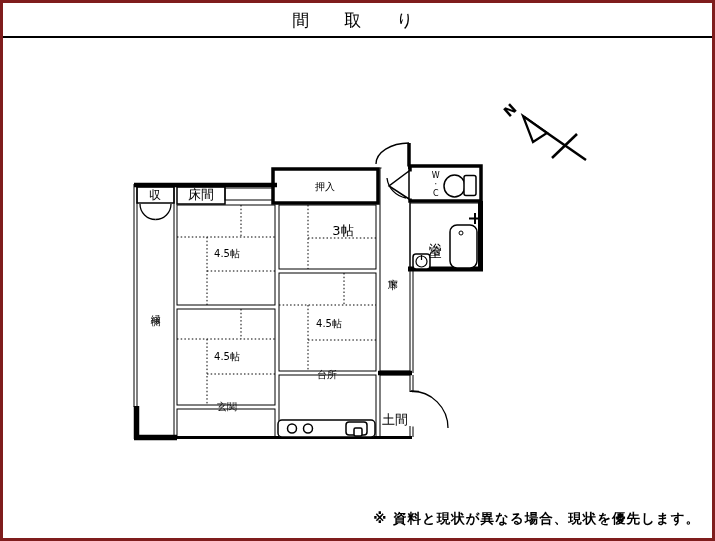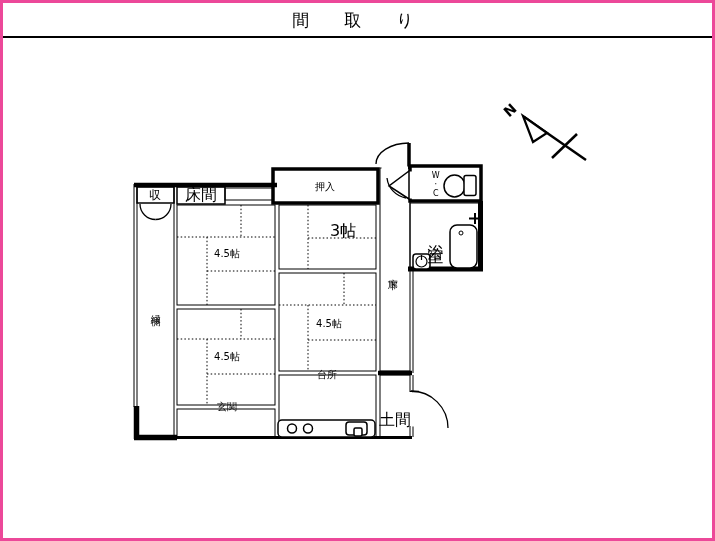--- a/index.html
+++ b/index.html
@@ -1,18 +1,18 @@
 <!DOCTYPE html>
 <html><head>
 <meta charset="utf-8">
 <style>
   html,body{margin:0;padding:0;background:#fff;}
   #stage{
     position:relative;width:715px;height:541px;
-    box-sizing:border-box;border:3px solid #ec4899;
+    box-sizing:border-box;border:3px solid #7f1d1d;
     background:#fff;overflow:hidden;
     font-family:"DejaVu Sans","Liberation Sans",sans-serif;
     color:#000;
   }
   #title{
     position:absolute;top:6px;left:0;width:100%;
     text-align:center;font-size:17px;letter-spacing:9px;
     font-weight:500;
   }
   #title-divider{
@@ -20,21 +20,21 @@
   }
   #plan-svg{position:absolute;top:0;left:0;}
   .label{
     position:absolute;transform:translate(-50%,-50%);
     white-space:nowrap;font-size:10px;line-height:1.05;
   }
   .vlabel{
     writing-mode:vertical-rl;text-orientation:upright;
     letter-spacing:2px;
   }
-  .sm{font-size:16px;}
+  .sm{font-size:13px;}
   .xs{font-size:8px;letter-spacing:0;}
   #north-label{
     position:absolute;transform:translate(-50%,-50%) rotate(-42deg);
     font-size:14px;font-weight:bold;
   }
   #footer-note{
     position:absolute;right:12px;bottom:10px;
     font-size:13.5px;font-weight:bold;letter-spacing:1px;
   }
 </style>
@@ -137,13 +137,14 @@
   <div class="label" style="left:326px;top:321px">4.5帖</div>
   <div class="label" style="left:324px;top:372px">台所</div>
   <div class="label" style="left:224px;top:404px">玄関</div>
   <div class="label sm" style="left:392px;top:417px">土間</div>
   <div class="label vlabel" style="left:152px;top:306px">縁側</div>
   <div class="label vlabel" style="left:389px;top:270px">廊下</div>
   <div class="label vlabel sm" style="left:432px;top:231px">浴室</div>
   <div class="label vlabel xs" style="left:432px;top:181px">W·C</div>
   <div id="north-label" style="left:507px;top:107px">N</div>
 
+  <div id="footer-note">※ 資料と現状が異なる場合、現状を優先します。</div>
 </div>
 
 </body></html>

